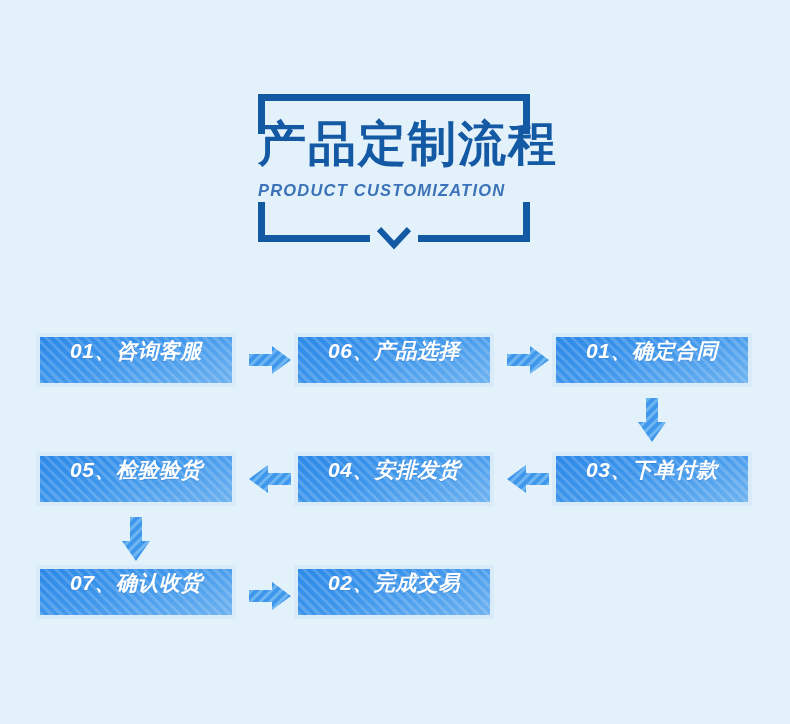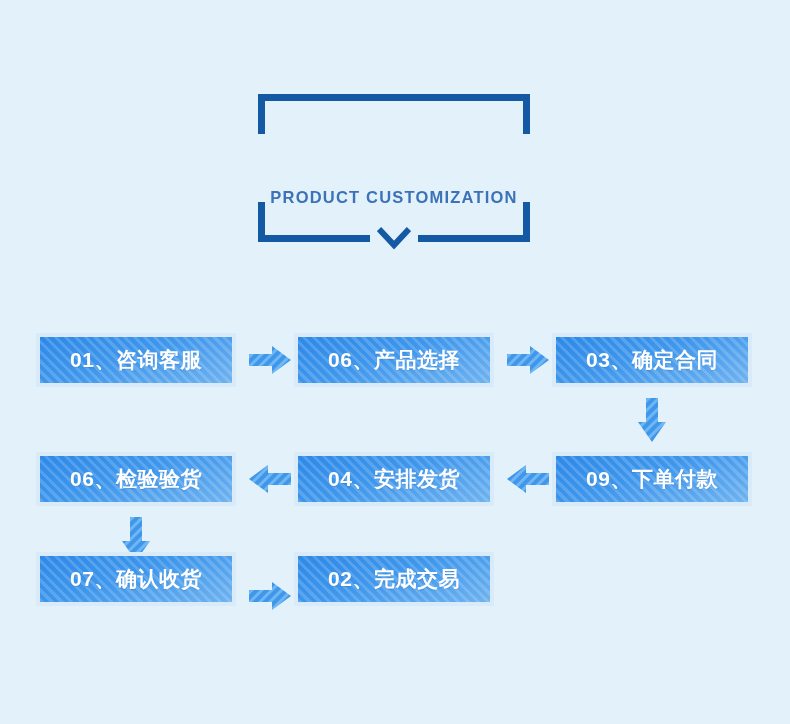--- a/index.html
+++ b/index.html
@@ -39,74 +39,76 @@
     text-align:center;
     font-size:48px;
     font-weight:bold;
     color:#1459a4;
     letter-spacing:2px;
     line-height:1;
     white-space:nowrap;
   }
   #title-en{
     position:absolute;
-    left:0; top:94px; width:272px;
-    text-align:center;
+    left:0; top:87px; width:272px;
+    text-align:left;
     font-size:16.5px;
     font-weight:bold;
     color:#3b72b8;
     letter-spacing:1.2px;
     white-space:nowrap;
+    font-style:italic;
   }
   #title-chevron{
     position:absolute;
     left:119px; top:132px;
     width:34px; height:24px;
   }
 
   
   .pbox{
     position:absolute;
     width:200px;height:54px;
     background:#d9ebf8;
     padding:4px;
     box-sizing:border-box;
   }
   .pbox-inner{
     width:100%;height:100%;
     box-sizing:border-box;
     display:flex;
-    align-items:center;
+    align-items:flex-start;
     justify-content:center;
     background-color:#2f8ae8;
     background-image:
       repeating-linear-gradient(45deg,
         rgba(255,255,255,0.16) 0px,
         rgba(255,255,255,0.16) 3px,
         rgba(255,255,255,0.00) 3px,
         rgba(255,255,255,0.00) 7px),
       linear-gradient(160deg,#2d89e8 0%, #3f97ec 45%, #6fb3f0 100%);
     position:relative;
+    font-style:italic;
   }
   .pbox-label{
     color:#ffffff;
     font-size:21px;
     font-weight:bold;
     letter-spacing:0.5px;
     white-space:nowrap;
     text-shadow:0 1px 1px rgba(20,70,140,0.18);
   }
 
   
   .c1{left:36px;}
   .c2{left:294px;}
   .c3{left:552px;}
   .r1{top:333px;}
   .r2{top:452px;}
-  .r3{top:552px;}
+  .r3{top:565px;}
 
   
   .arrow{position:absolute;}
   .arr-h{width:42px;height:30px;}
   .arr-v{width:30px;height:44px;}
 
   
   .a-r1-12{left:249px;top:345px;}
   .a-r1-23{left:507px;top:345px;}
   .a-r2-54{left:507px;top:464px;}
@@ -130,20 +132,21 @@
 
 <div id="title-block">
   <div class="frame-seg seg-top"></div>
   <div class="frame-seg seg-left"></div>
   <div class="frame-seg seg-right"></div>
   <div class="frame-seg seg-lbot"></div>
   <div class="frame-seg seg-rbot"></div>
   <div class="frame-seg seg-bot-l"></div>
   <div class="frame-seg seg-bot-r"></div>
 
+  <div id="title-cn">产品定制流程</div>
   <div id="title-en">PRODUCT CUSTOMIZATION</div>
 
   <svg id="title-chevron" viewBox="0 0 34 24">
     <path d="M2 3 L17 19 L32 3" fill="none" stroke="#1459a4" stroke-width="6" stroke-linecap="butt" stroke-linejoin="miter"></path>
   </svg>
 </div>
 
 <div class="pbox c1 r1">
   <div class="pbox-inner">
     <span class="pbox-label">01、咨询客服</span>
@@ -159,51 +162,51 @@
     <span class="pbox-label">06、产品选择</span>
   </div>
 </div>
 
 <svg class="arrow arr-h a-r1-23" viewBox="0 0 42 30">
   <path d="M0 9 L23 9 L23 1 L42 15 L23 29 L23 21 L0 21 Z" fill="url(#stripes)"></path>
 </svg>
 
 <div class="pbox c3 r1">
   <div class="pbox-inner">
-    <span class="pbox-label">03、确定合同</span>
+    <span class="pbox-label">01、确定合同</span>
   </div>
 </div>
 
 <svg class="arrow arr-v a-v-34" viewBox="0 0 30 44">
   <path d="M9 0 L21 0 L21 24 L29 24 L15 44 L1 24 L9 24 Z" fill="url(#stripes)"></path>
 </svg>
 
 <div class="pbox c1 r2">
   <div class="pbox-inner">
-    <span class="pbox-label">06、检验验货</span>
+    <span class="pbox-label">05、检验验货</span>
   </div>
 </div>
 
 <svg class="arrow arr-h a-r2-65" viewBox="0 0 42 30">
   <path d="M42 9 L19 9 L19 1 L0 15 L19 29 L19 21 L42 21 Z" fill="url(#stripes)"></path>
 </svg>
 
 <div class="pbox c2 r2">
   <div class="pbox-inner">
     <span class="pbox-label">04、安排发货</span>
   </div>
 </div>
 
 <svg class="arrow arr-h a-r2-54" viewBox="0 0 42 30">
   <path d="M42 9 L19 9 L19 1 L0 15 L19 29 L19 21 L42 21 Z" fill="url(#stripes)"></path>
 </svg>
 
 <div class="pbox c3 r2">
   <div class="pbox-inner">
-    <span class="pbox-label">09、下单付款</span>
+    <span class="pbox-label">03、下单付款</span>
   </div>
 </div>
 
 <svg class="arrow arr-v a-v-67" viewBox="0 0 30 44">
   <path d="M9 0 L21 0 L21 24 L29 24 L15 44 L1 24 L9 24 Z" fill="url(#stripes)"></path>
 </svg>
 
 <div class="pbox c1 r3">
   <div class="pbox-inner">
     <span class="pbox-label">07、确认收货</span>

